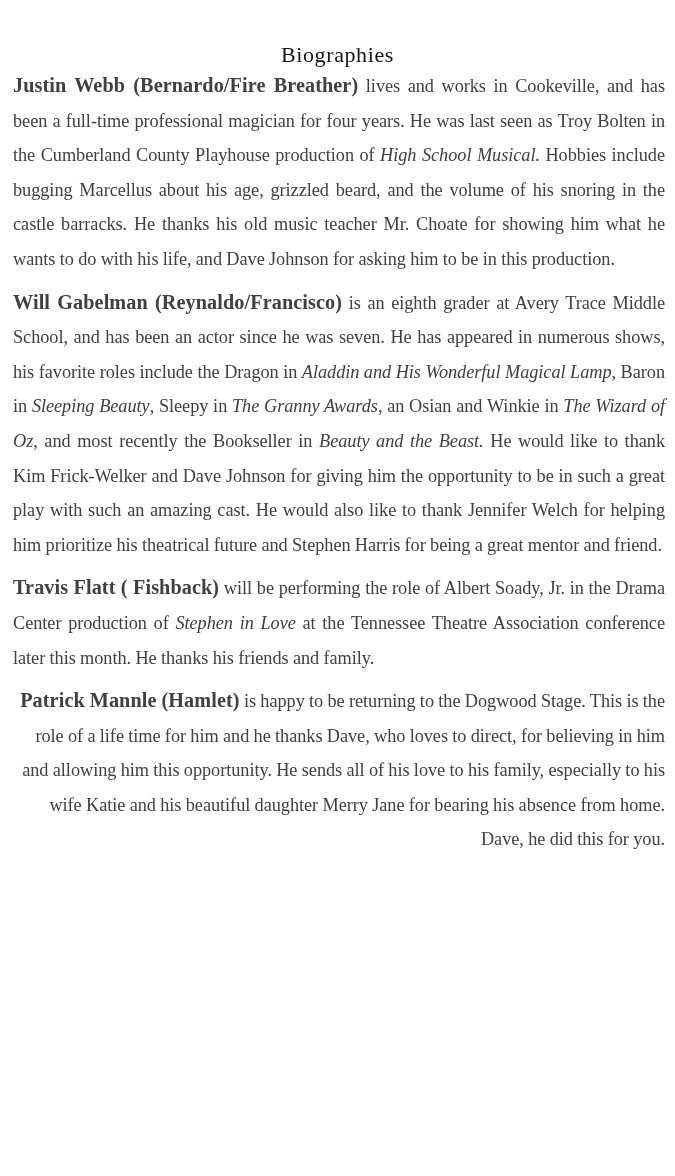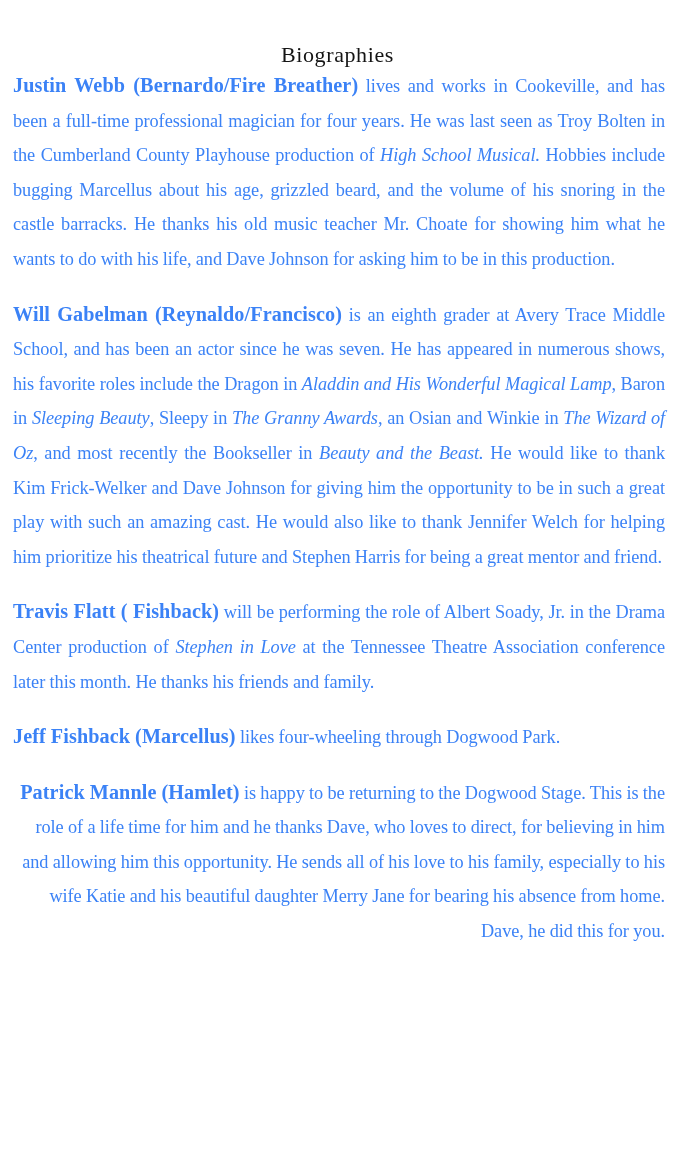--- a/index.html
+++ b/index.html
@@ -40,27 +40,27 @@
 
   .bio {
     font-size: 18.3px;
     line-height: 34.6px;
     text-align: justify;
     text-justify: inter-word;
     hyphens: auto;
     -webkit-hyphens: auto;
     margin: 0;
     padding: 0;
-    color: #3b82f6;
+    color: #404040;
     letter-spacing: -0.05px;
     word-spacing: -0.2px;
   }
 
   .bio + .bio {
-    margin-top: 20px;
+    margin-top: 8px;
   }
 
   .bio:last-child {
     text-align: right;
   }
 
   .bio-name {
     font-weight: 700;
     font-size: 20.2px;
     letter-spacing: 0.1px;
@@ -74,17 +74,16 @@
 <body>
 
 <div class="page">
 
   <h1 class="page-title">Biographies</h1>
 
   <div class="bios">
       <p class="bio"><span class="bio-name">Justin Webb (Bernardo/Fire Breather)</span><span> lives and works in Cookeville, and has been a full-time professional magician for four years.  He was last seen as Troy Bolten in the Cumberland County Playhouse production of </span><span class="title-italic">High School Musical.</span><span>  Hobbies include bugging Marcellus about his age, grizzled beard, and the volume of his snoring in the castle barracks.  He thanks his old music teacher Mr. Choate for showing him what he wants to do with his life, and Dave Johnson for asking him to be in this production.</span></p>
       <p class="bio"><span class="bio-name">Will Gabelman (Reynaldo/Francisco)</span><span> is an eighth grader at Avery Trace Middle School, and has been an actor since he was seven.  He has appeared in numerous shows, his favorite roles include the Dragon in </span><span class="title-italic">Aladdin and His Wonderful Magical Lamp</span><span>, Baron in </span><span class="title-italic">Sleeping Beauty</span><span>, Sleepy in </span><span class="title-italic">The Granny Awards</span><span>, an Osian and Winkie in </span><span class="title-italic">The Wizard of Oz</span><span>, and most recently the Bookseller in </span><span class="title-italic">Beauty and the Beast.</span><span>  He would like to thank Kim Frick-Welker and Dave Johnson for giving him the opportunity to be in such a great play with such an amazing cast.  He would also like to thank Jennifer Welch for helping him prioritize his theatrical future and Stephen Harris for being a great mentor and friend.</span></p>
       <p class="bio"><span class="bio-name">Travis Flatt ( Fishback)</span><span> will be performing  the role of Albert Soady, Jr. in the Drama Center production of </span><span class="title-italic">Stephen in Love</span><span> at the Tennessee Theatre Association conference later this month.  He thanks his friends and family.</span></p>
-      <p class="bio"><span class="bio-name">Jeff Fishback (Marcellus)</span><span> likes four-wheeling through Dogwood Park.</span></p>
       <p class="bio"><span class="bio-name">Patrick Mannle (Hamlet)</span><span> is happy to be returning to the Dogwood Stage.  This is the role of a life time for him and he thanks Dave, who loves to direct, for believing in him and allowing him this opportunity.  He sends all of his love to his family, especially to his wife Katie and his beautiful daughter Merry Jane for bearing his absence from home.  Dave, he did this for you.</span></p>
     </div>
 
 </div>
 
 </body></html>

